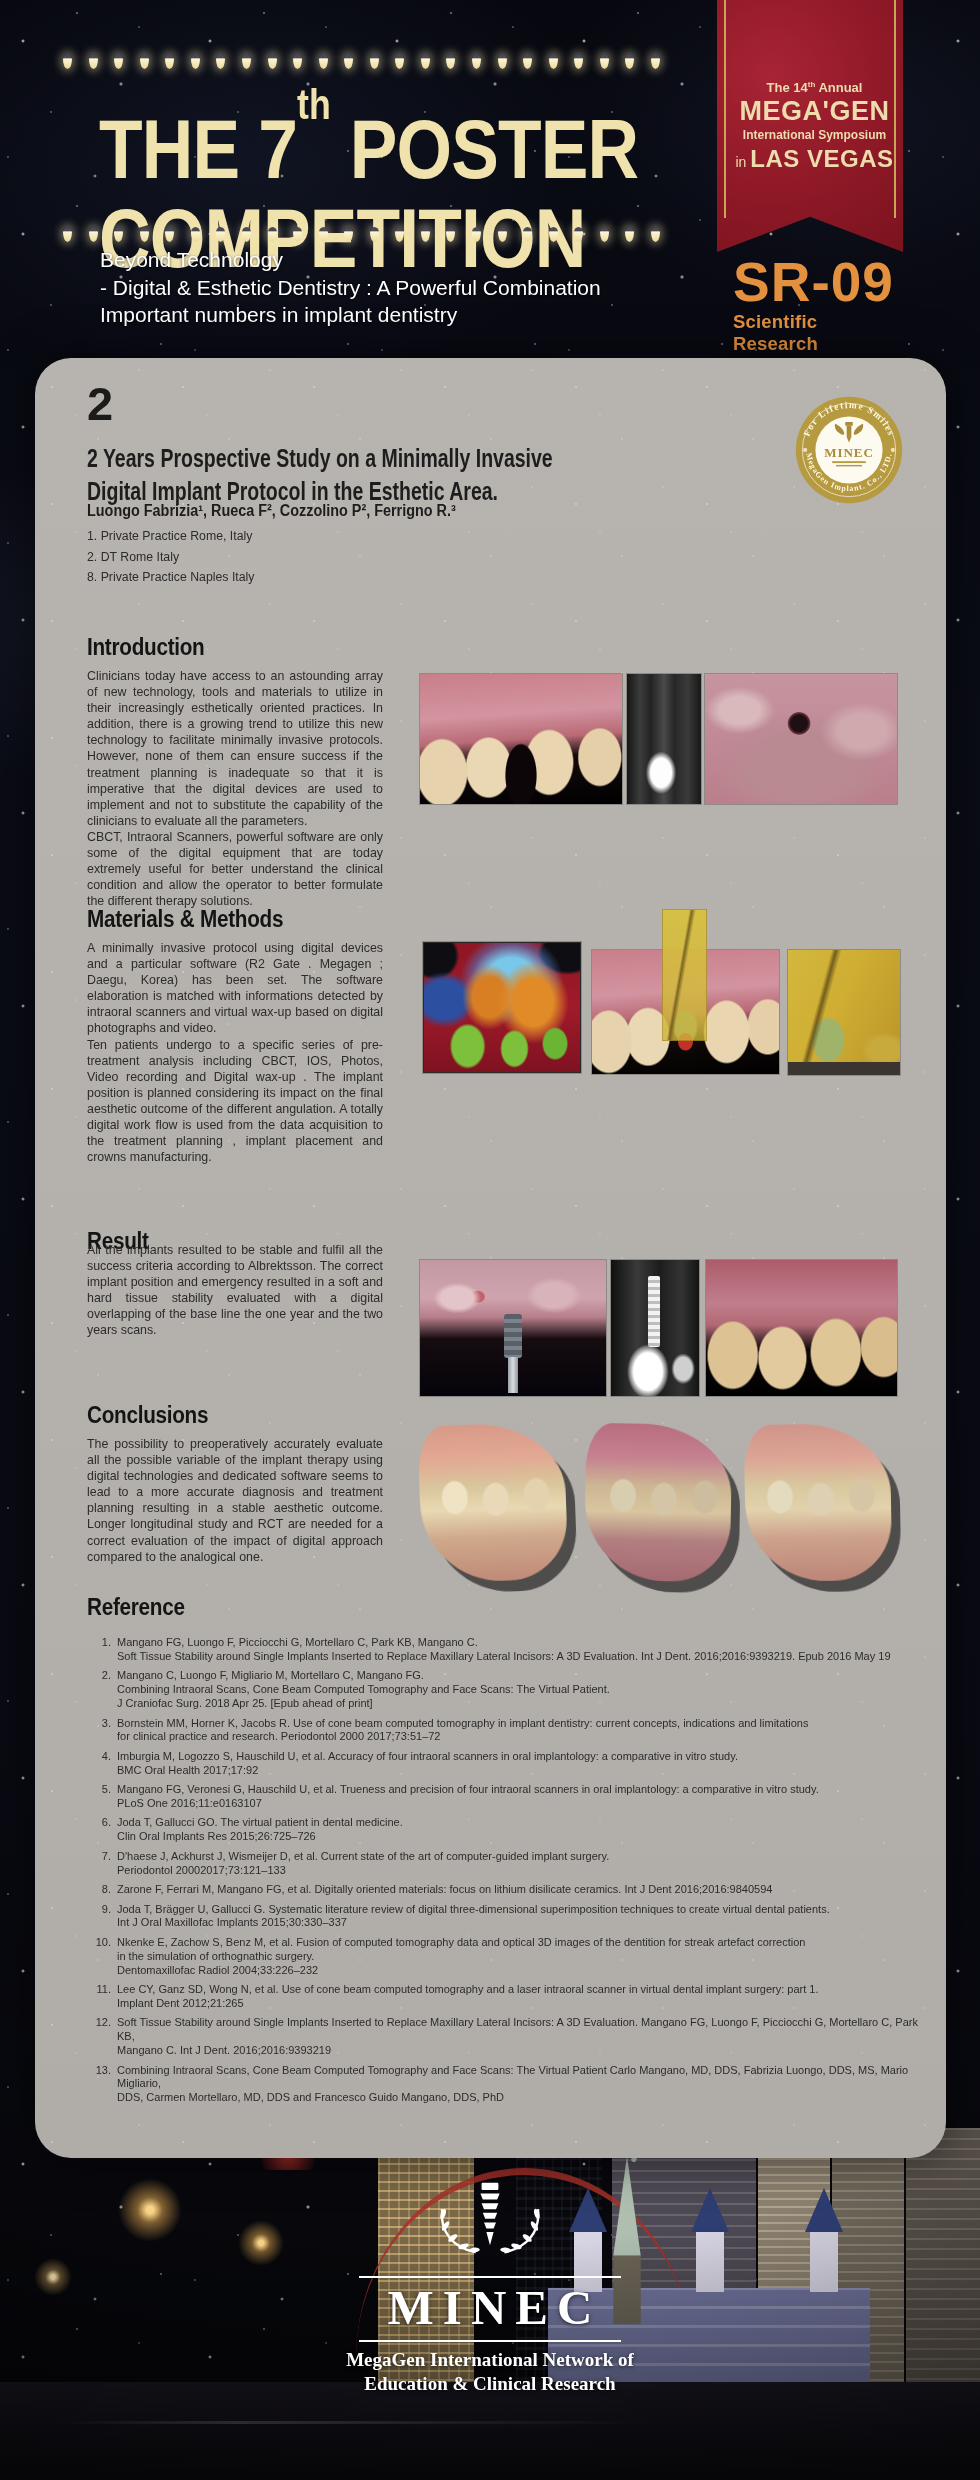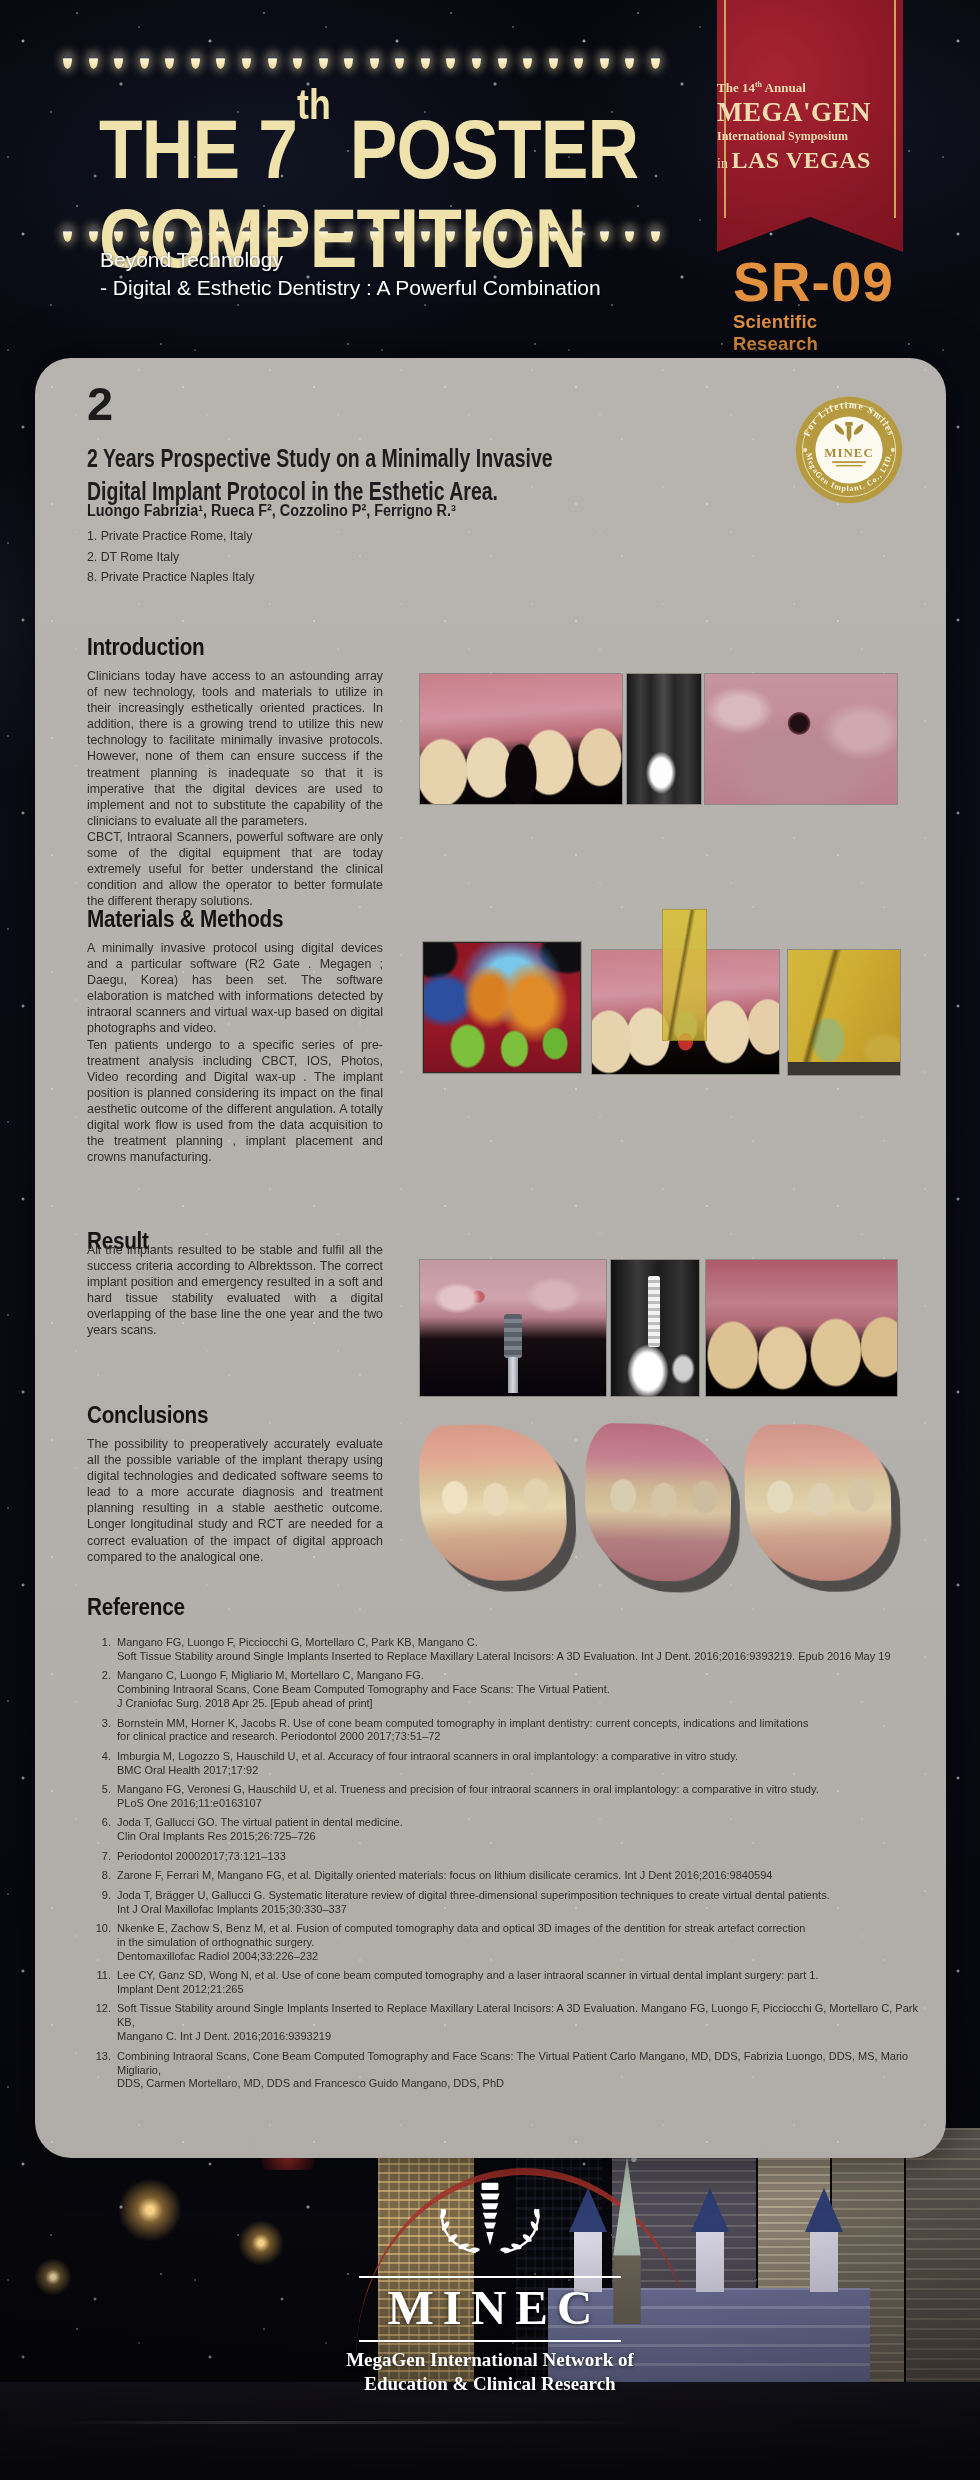--- a/index.html
+++ b/index.html
@@ -40,22 +40,22 @@
   .main-title sup{ font-size:42px; position:relative; top:-30px; letter-spacing:0; }
   .subtitle{ position:absolute; left:100px; top:246px; color:#ffffff; font-weight:normal;
     font-size:21px; line-height:27.5px; white-space:nowrap; text-shadow:0 1px 3px rgba(0,0,0,.7); }
 
   .ribbon{ position:absolute; left:717px; top:0; width:186px; height:252px; z-index:3;
     background:radial-gradient(150% 110% at 30% 30%, #a82434 0%, #8d1826 45%, #6f1019 100%);
     clip-path:polygon(0 0,100% 0,100% 100%,50% 86%,0 100%);
     box-shadow:0 6px 18px rgba(0,0,0,.6); }
   .ribbon::before{ content:""; position:absolute; top:0; bottom:34px; left:7px; right:7px;
     border-left:2px solid #c9a558; border-right:2px solid #c9a558; }
-  .ribbon-text{ position:absolute; left:0; right:0; top:80px; 
-    color:#eddcae; font-family:Liberation Serif, serif; }
+  .ribbon-text{ position:absolute; left:0; right:0; top:80px; text-align:center;
+    color:#eddcae; font-family:Liberation Sans, sans-serif;padding-left:9px; }
   .rb1{ font-size:13px; font-weight:bold; }
   .rb1 sup{ font-size:8px; }
   .rb2{ font-size:27px; font-weight:bold; margin-top:1px; letter-spacing:0.5px; }
   .rb3{ font-size:12px; font-weight:bold; margin-top:1px; }
   .rb4{ font-size:14px; margin-top:3px; }
   .rb4 .big{ font-size:24px; font-weight:bold; letter-spacing:0.5px; }
 
   .code-block{ position:absolute; left:733px; top:254px; width:170px; color:#e3913e; font-weight:bold; }
   .code{ font-size:55px; line-height:56px; letter-spacing:1px; }
   .code-label{ font-size:18.5px; margin-top:1px; letter-spacing:0.2px; }
@@ -307,20 +307,21 @@
         <span class="bulb"></span>
         <span class="bulb"></span>
         <span class="bulb"></span>
         <span class="bulb"></span>
         <span class="bulb"></span>
         <span class="bulb"></span>
       </div>
     <div class="subtitle">
         <div>Beyond Technology</div>
         <div>- Digital &amp; Esthetic Dentistry : A Powerful Combination</div>
+        <div>Important numbers in implant dentistry</div>
       </div>
 
     <div class="ribbon">
       <div class="ribbon-text">
         <div class="rb1"><span>The 14</span><sup>th</sup><span> Annual</span></div>
         <div class="rb2">MEGA'GEN</div>
         <div class="rb3">International Symposium</div>
         <div class="rb4"><span class="in">in</span> <span class="big">LAS VEGAS</span></div>
       </div>
     </div>
@@ -454,20 +455,21 @@
         <div class="ref-item">
           <span class="ref-num">6.</span>
           <div class="ref-body">
             <div>Joda T, Gallucci GO. The virtual patient in dental medicine.</div>
             <div>Clin Oral Implants Res 2015;26:725–726</div>
           </div>
         </div>
         <div class="ref-item">
           <span class="ref-num">7.</span>
           <div class="ref-body">
+            <div>D'haese J, Ackhurst J, Wismeijer D, et al. Current state of the art of computer-guided implant surgery.</div>
             <div>Periodontol 20002017;73:121–133</div>
           </div>
         </div>
         <div class="ref-item">
           <span class="ref-num">8.</span>
           <div class="ref-body">
             <div>Zarone F, Ferrari M, Mangano FG, et al. Digitally oriented materials: focus on lithium disilicate ceramics. Int J Dent 2016;2016:9840594</div>
           </div>
         </div>
         <div class="ref-item">

